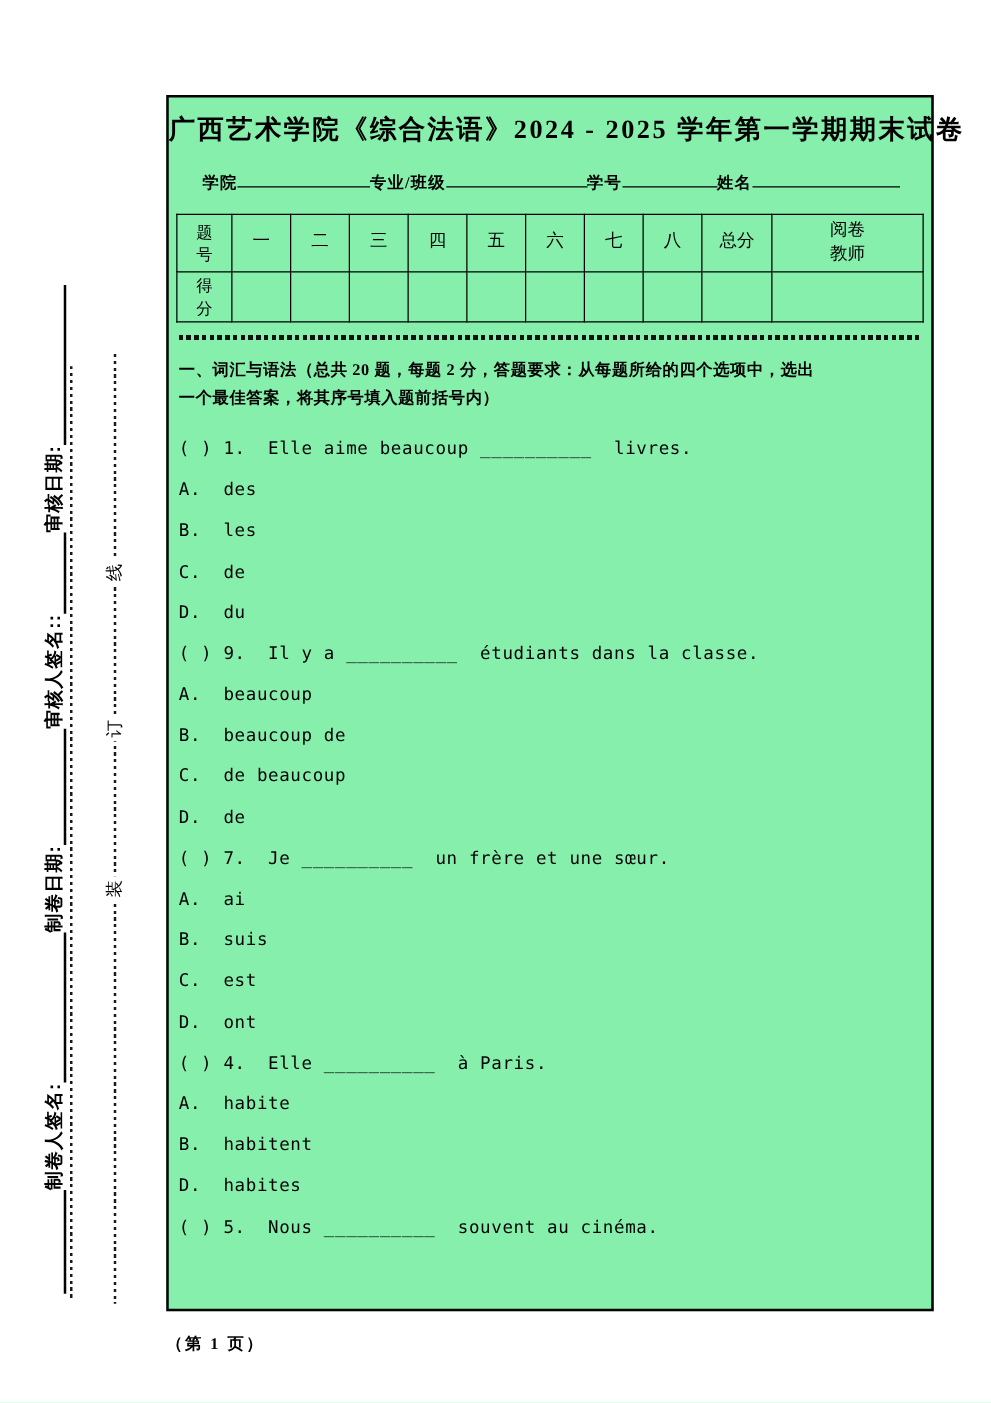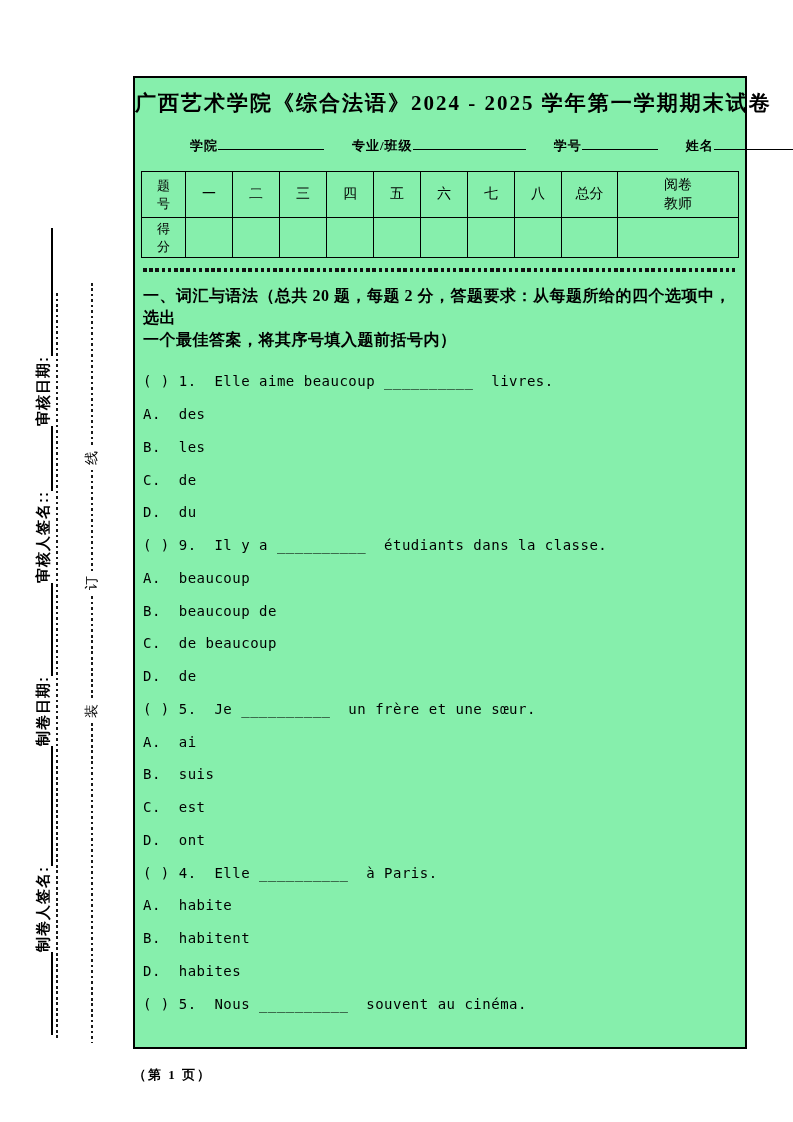--- a/index.html
+++ b/index.html
@@ -81,21 +81,21 @@
     white-space: nowrap;
   }
   .fields {
     display: flex;
     align-items: baseline;
     margin: 17px 20px 0 27px;
     font-size: 13px;
     font-weight: bold;
     height: 20px;
   }
-  .fields .flabel { flex: 0 0 auto; letter-spacing: 1px; margin-left: 28px; }
+  .fields .flabel { flex: 0 0 auto; letter-spacing: 1px; }
   .fields .fline  { flex: 0 0 auto; border-bottom: 1.5px solid #000; height: 16px; }
   .fline.f1 { width: 106px; }
   .fline.f2 { width: 113px; }
   .fline.f3 { width: 76px; }
   .fline.f4 { width: 118px; }
 
   table.score {
     margin: 17px 6px 0 6px;
     width: calc(100% - 12px);
     border-collapse: collapse;
@@ -116,21 +116,21 @@
   td.totalcol { width: 56px; }
 
   .dot-sep {
     margin: 10px 8px 0 8px;
     height: 4px;
     background: repeating-linear-gradient(to right, #111 0 3.5px, transparent 3.5px 6.2px);
   }
 
   .section-heading {
     margin: 13px 12px 0 8px;
-    font-size: 16px;
+    font-size: 13px;
     font-weight: bold;
     line-height: 22px;
     white-space: pre-line;
     letter-spacing: 0.5px;
   }
 
   .questions { margin: 14px 0 0 8px; }
   .qline {
     height: 32.75px;
     display: flex;
@@ -235,21 +235,21 @@
       <div class="qline">B.  les</div>
       <div class="qline">C.  de</div>
       <div class="qline">D.  du</div>
 
       <div class="qline">( ) 9.  Il y a __________  étudiants dans la classe.</div>
       <div class="qline">A.  beaucoup</div>
       <div class="qline">B.  beaucoup de</div>
       <div class="qline">C.  de beaucoup</div>
       <div class="qline">D.  de</div>
 
-      <div class="qline">( ) 5.  Je __________  un frère et une sœur.</div>
+      <div class="qline">( ) 7.  Je __________  un frère et une sœur.</div>
       <div class="qline">A.  ai</div>
       <div class="qline">B.  suis</div>
       <div class="qline">C.  est</div>
       <div class="qline">D.  ont</div>
 
       <div class="qline">( ) 4.  Elle __________  à Paris.</div>
       <div class="qline">A.  habite</div>
       <div class="qline">B.  habitent</div>
       <div class="qline">D.  habites</div>
 

